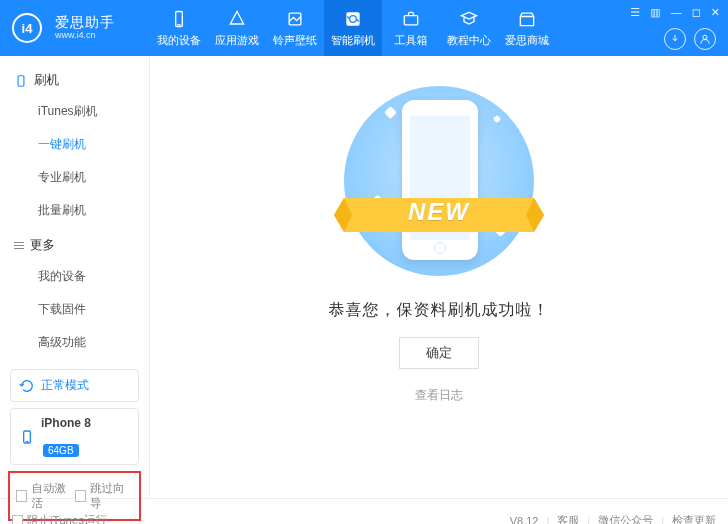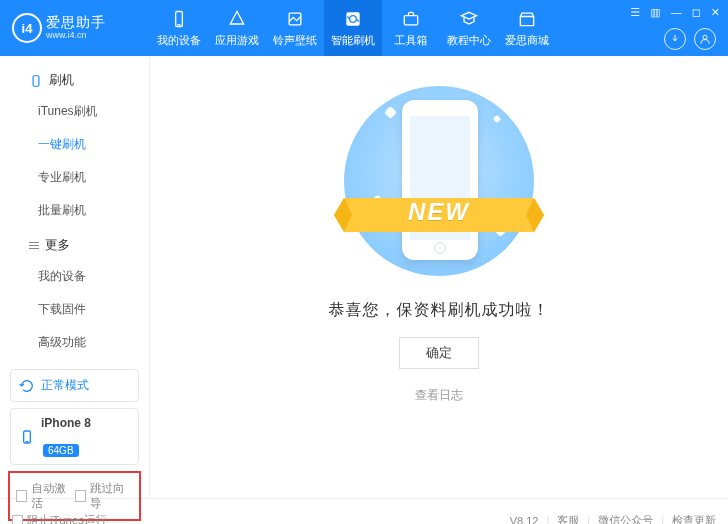--- a/index.html
+++ b/index.html
@@ -1,40 +1,40 @@
 <!DOCTYPE html>
 <html><head>
 <meta charset="utf-8">
 <style>
   * { margin:0; padding:0; box-sizing:border-box; }
   body { width:728px; height:524px; font-family:"Microsoft YaHei","PingFang SC",sans-serif; font-size:12px; color:#333; background:#f5f5f5; overflow:hidden; }
 
   
   .header { height:56px; background:#1d8bff; display:flex; align-items:stretch; color:#fff; }
-  .brand { width:150px; display:flex; align-items:center; padding-left:12px; gap:4px; }
+  .brand { width:150px; display:flex; align-items:center; padding-left:12px; gap:13px; }
   .brand-badge { width:30px; height:30px; border:2px solid #fff; border-radius:50%; display:flex; align-items:center; justify-content:center; font-weight:bold; font-size:13px; }
   .brand-text { line-height:1.1; }
   .brand-title { font-size:14px; letter-spacing:1px; }
   .brand-sub { font-size:9px; opacity:.85; }
   .nav { flex:1; display:flex; }
   .nav-item { width:58px; display:flex; flex-direction:column; align-items:center; justify-content:center; gap:4px; cursor:pointer; font-size:11px; }
   .nav-item.active { background:#0f75e6; }
   .nic { width:20px; height:20px; display:flex; align-items:center; justify-content:center; }
   .nic svg { stroke:#fff; fill:none; stroke-width:1.6; }
   .winctrl { display:flex; align-items:flex-start; padding:6px 8px 0 0; gap:10px; font-size:11px; }
   .winctrl span { cursor:pointer; opacity:.9; }
   .rcircles { position:absolute; right:12px; top:28px; display:flex; gap:8px; }
   .rc { width:22px; height:22px; border:1.5px solid rgba(255,255,255,.85); border-radius:50%; display:flex; align-items:center; justify-content:center; cursor:pointer; }
   .rc svg { stroke:#fff; fill:none; stroke-width:1.6; }
 
   
   .body { display:flex; height:442px; }
   .sidebar { width:150px; background:#fff; border-right:1px solid #eee; padding-top:10px; display:flex; flex-direction:column; }
   .sb-sec { padding:0 0 4px 0; }
-  .sb-head { display:flex; align-items:center; gap:6px; padding:6px 14px; color:#333; font-size:12.5px; cursor:pointer;margin-left:15px; }
+  .sb-head { display:flex; align-items:center; gap:6px; padding:6px 14px; color:#333; font-size:12.5px; cursor:pointer; }
   .sb-item { padding:8px 14px 8px 38px; color:#555; cursor:pointer; }
   .sb-item.active { color:#1d8bff; }
   .sidebar-bottom { margin-top:auto; }
   .mode-box, .dev-box { margin:6px 10px; border:1px solid #e5e5e5; border-radius:4px; padding:7px 8px; background:#fff; }
   .mode-box { display:flex; align-items:center; gap:6px; color:#1d8bff; cursor:pointer; }
   .mode-ico { width:16px;height:16px; }
   .dev-box { display:flex; align-items:center; gap:6px; }
   .dev-name { font-weight:bold; color:#444; }
   .dev-cap { display:inline-block; background:#1d8bff; color:#fff; border-radius:3px; padding:1px 5px; font-size:10px; margin-left:2px; margin-top:14px;}
   .chk-row { border:2px solid #e23b3b; margin:6px 8px 6px 8px; padding:8px 6px; display:flex; gap:0; }

